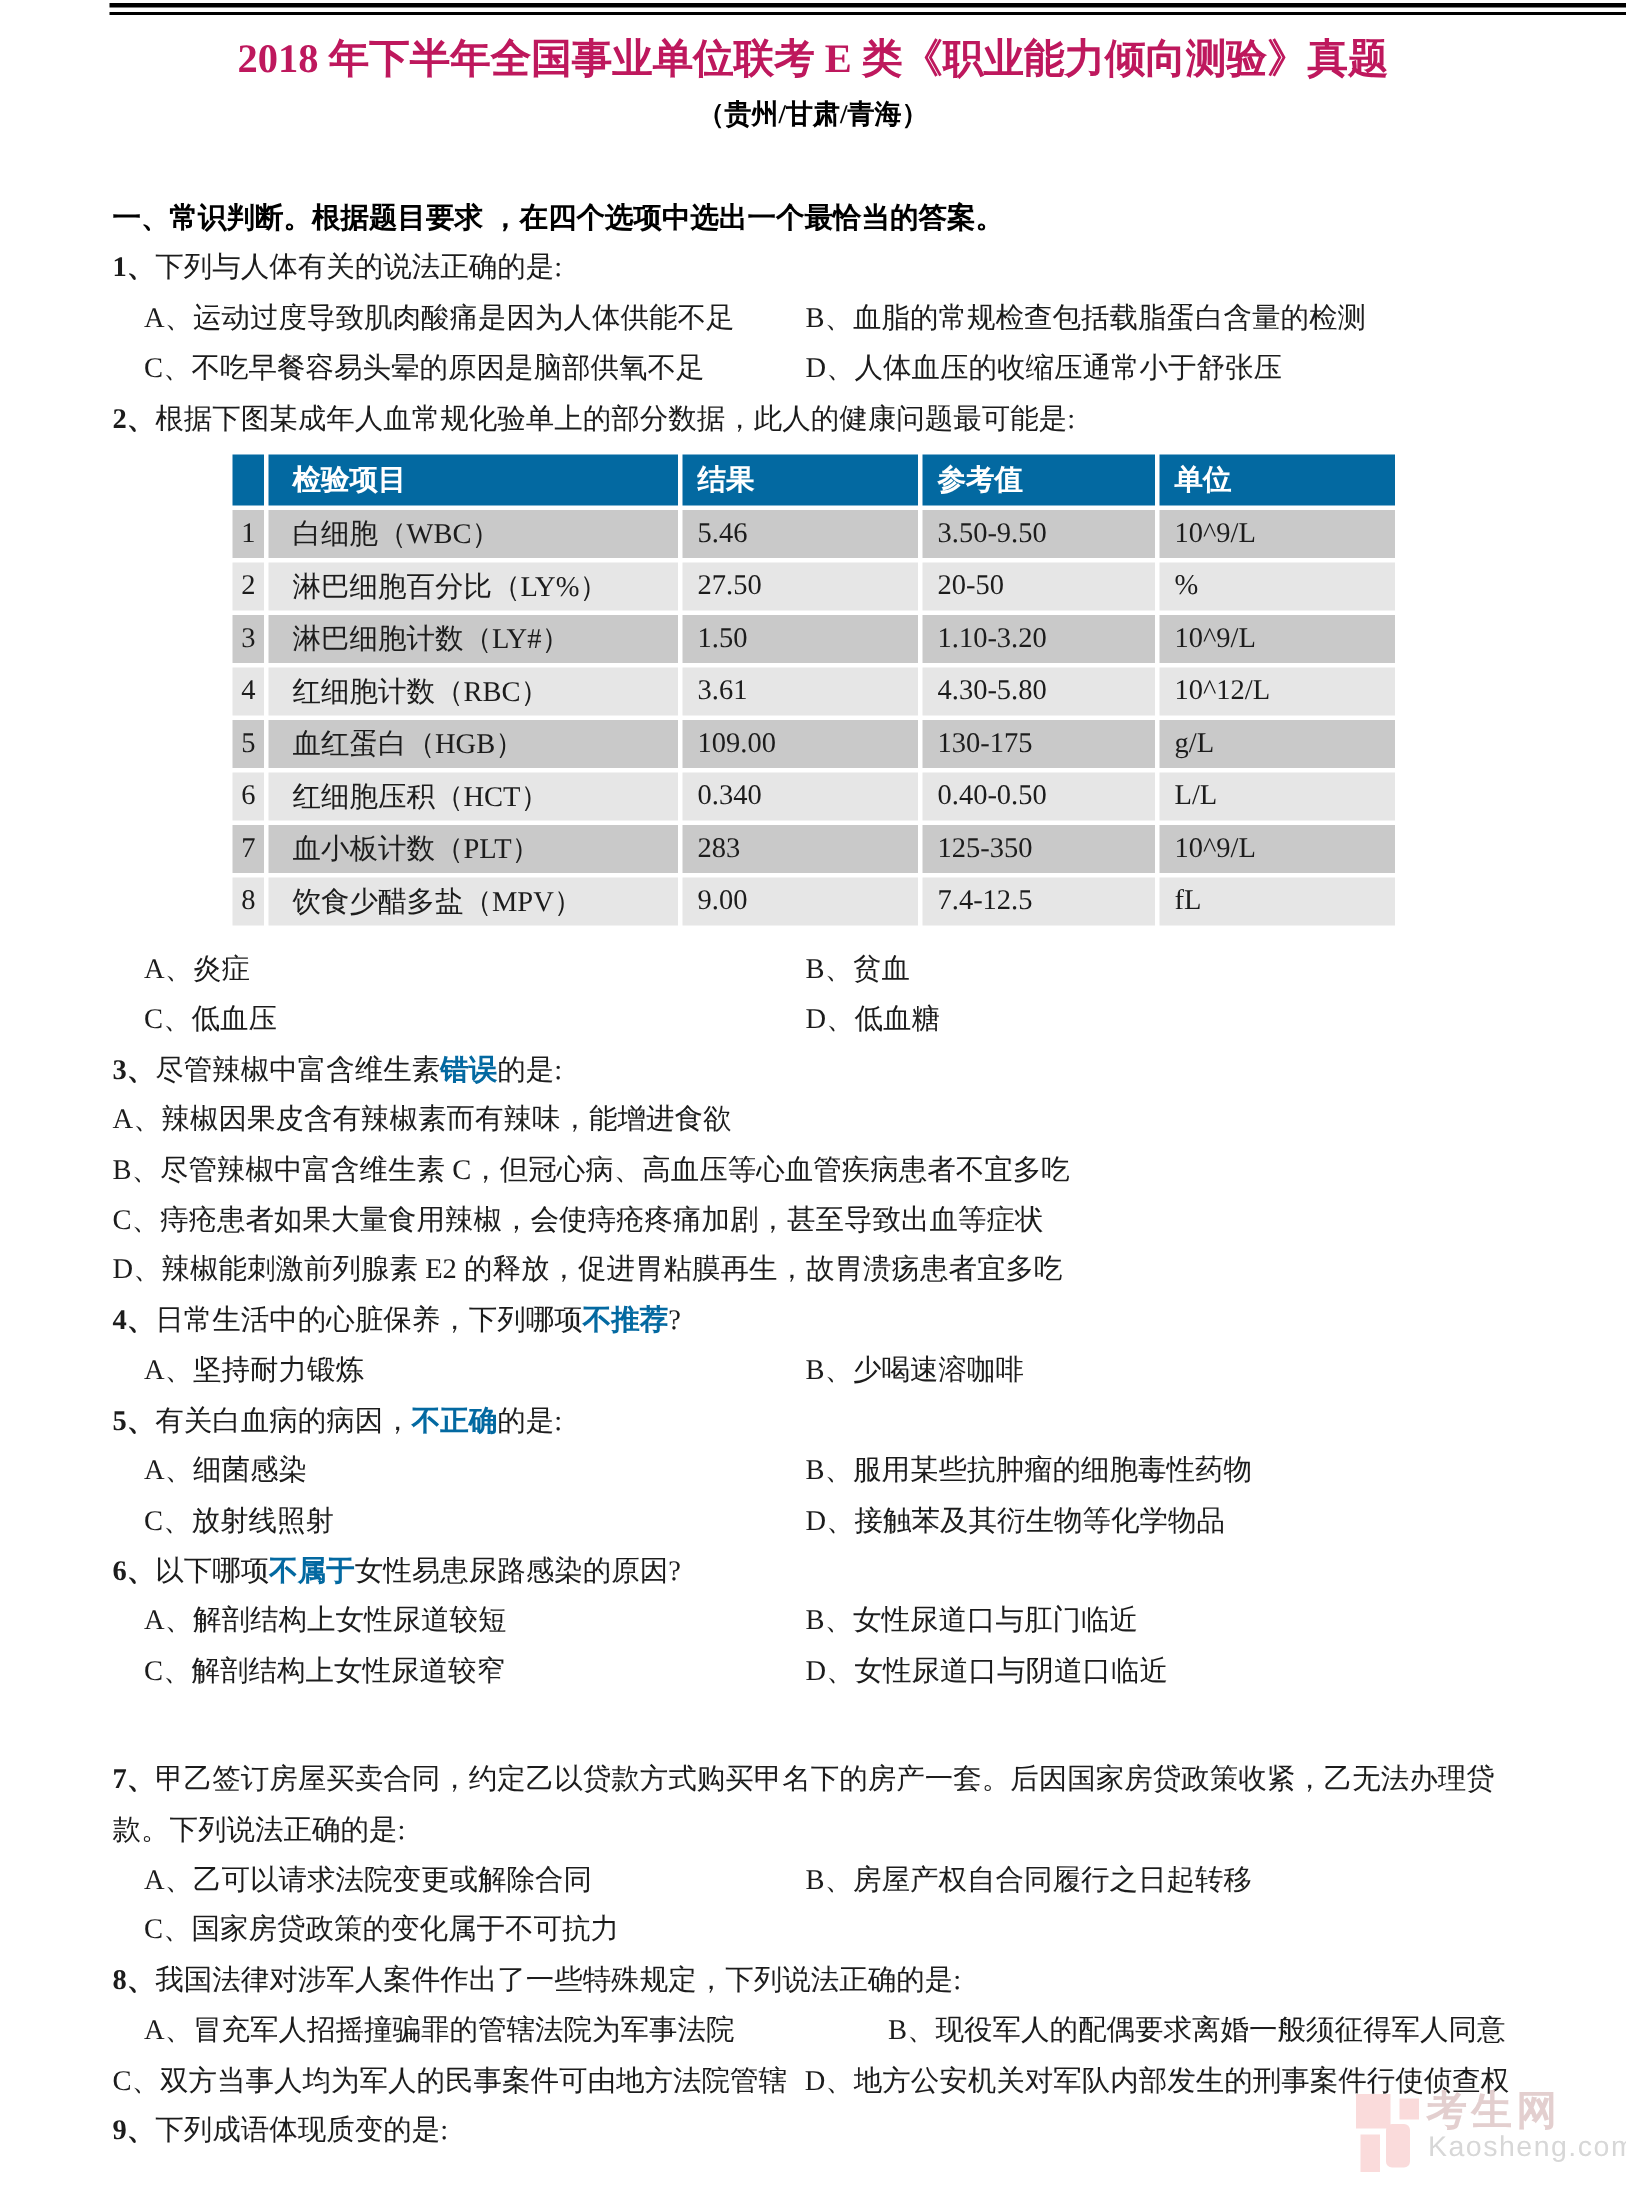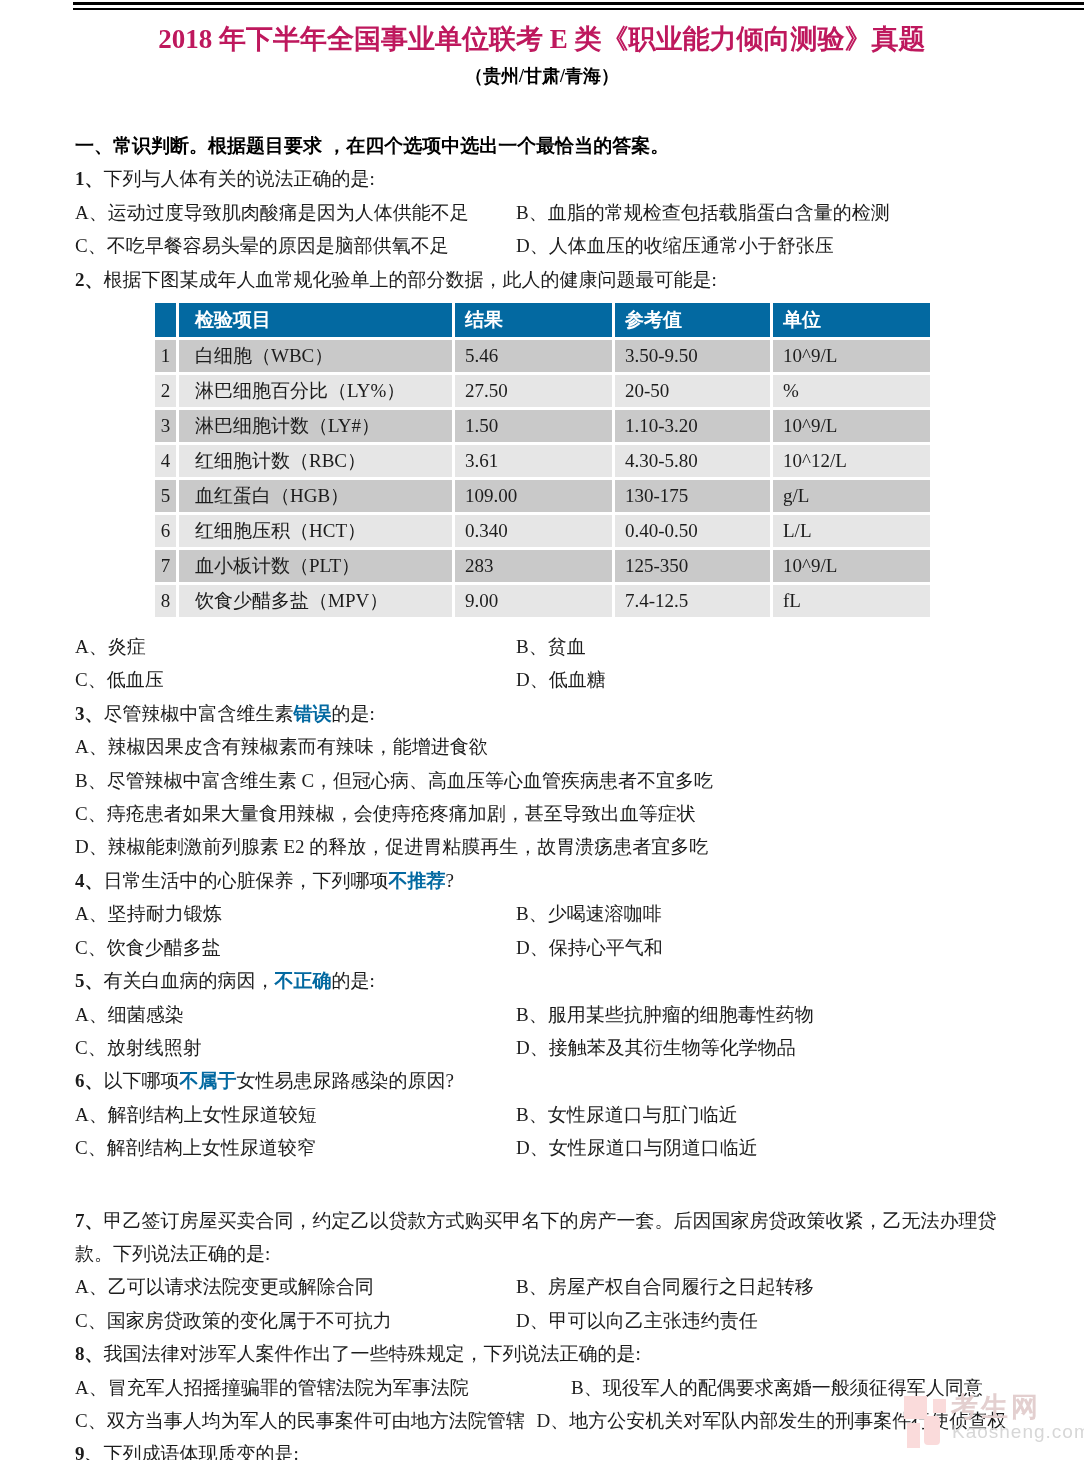--- a/index.html
+++ b/index.html
@@ -13,21 +13,21 @@
   
   .title{margin:14px 0 0;text-align:center;font-size:27px;font-weight:bold;line-height:30px;color:#be185d;}
   .subtitle{margin:11px 0 0;text-align:center;font-size:18px;font-weight:bold;line-height:22px;color:#000;}
   
   .content{margin:42px 0 0 75px;width:955px;font-size:19px;}
   .line{line-height:33.4px;white-space:nowrap;}
   .line.wrap{white-space:normal;margin-top:39px;}
   .sec-head{font-family:"Liberation Sans","DejaVu Sans",sans-serif;font-weight:bold;color:#000;}
   .qnum{font-weight:bold;}
   .bword{font-family:"Liberation Sans","DejaVu Sans",sans-serif;font-weight:bold;color:#0369a1;}
-  .orow{position:relative;}
+  .orow{position:relative;margin-left:21px;}
   .ob{position:absolute;left:441px;top:0;}
   .ob.far{left:496px;}
   .gap-sm{margin-left:7px;}
   
   .btable{border-collapse:separate;border-spacing:3px;margin:4px 0 10px 77px;font-size:19px;table-layout:fixed;}
   .btable th{background:#0369a1;color:#ffffff;font-weight:bold;text-align:left;height:34px;padding:0 0 0 16px;}
   .btable th.c0,.btable td.c0{padding:0;text-align:center;}
   .btable th.cn,.btable td.cn{padding:0 0 0 10px;}
   .btable td{height:32px;padding:0 0 0 16px;}
   .btable tbody tr:nth-child(odd) td{background:#c9c9c9;}
@@ -158,24 +158,20 @@
   <div class="line"><span>A、辣椒因果皮含有辣椒素而有辣味，能增进食欲</span></div>
   <div class="line"><span>B、尽管辣椒中富含维生素 C，但冠心病、高血压等心血管疾病患者不宜多吃</span></div>
   <div class="line"><span>C、痔疮患者如果大量食用辣椒，会使痔疮疼痛加剧，甚至导致出血等症状</span></div>
   <div class="line"><span>D、辣椒能刺激前列腺素 E2 的释放，促进胃粘膜再生，故胃溃疡患者宜多吃</span></div>
 
   <div class="line"><span class="qnum">4、</span><span>日常生活中的心脏保养，下列哪项</span><span class="bword">不推荐</span><span>?</span></div>
   <div class="line orow">
     <span class="oa">A、坚持耐力锻炼</span>
     <span class="ob">B、少喝速溶咖啡</span>
   </div>
-  <div class="line orow">
-    <span class="oa">C、饮食少醋多盐</span>
-    <span class="ob">D、保持心平气和</span>
-  </div>
 
   <div class="line"><span class="qnum">5、</span><span>有关白血病的病因，</span><span class="bword">不正确</span><span>的是:</span></div>
   <div class="line orow">
     <span class="oa">A、细菌感染</span>
     <span class="ob">B、服用某些抗肿瘤的细胞毒性药物</span>
   </div>
   <div class="line orow">
     <span class="oa">C、放射线照射</span>
     <span class="ob">D、接触苯及其衍生物等化学物品</span>
   </div>
@@ -190,21 +186,20 @@
     <span class="ob">D、女性尿道口与阴道口临近</span>
   </div>
 
   <div class="line wrap"><span class="qnum">7、</span><span>甲乙签订房屋买卖合同，约定乙以贷款方式购买甲名下的房产一套。后因国家房贷政策收紧，乙无法办理贷款。下列说法正确的是:</span></div>
   <div class="line orow">
     <span class="oa">A、乙可以请求法院变更或解除合同</span>
     <span class="ob">B、房屋产权自合同履行之日起转移</span>
   </div>
   <div class="line orow">
     <span class="oa">C、国家房贷政策的变化属于不可抗力</span>
-    <span class="ob">D、甲可以向乙主张违约责任</span>
   </div>
 
   <div class="line"><span class="qnum">8、</span><span>我国法律对涉军人案件作出了一些特殊规定，下列说法正确的是:</span></div>
   <div class="line orow">
     <span class="oa">A、冒充军人招摇撞骗罪的管辖法院为军事法院</span>
     <span class="ob far">B、现役军人的配偶要求离婚一般须征得军人同意</span>
   </div>
   <div class="line">
     <span>C、双方当事人均为军人的民事案件可由地方法院管辖</span>
     <span class="gap-sm">D、地方公安机关对军队内部发生的刑事案件行使侦查权</span>

